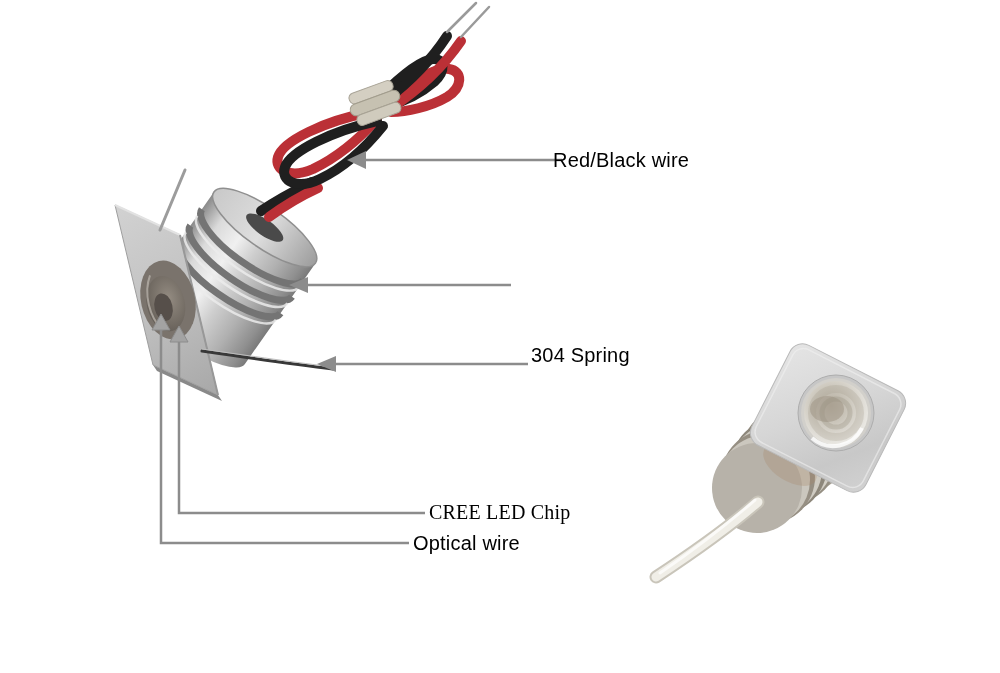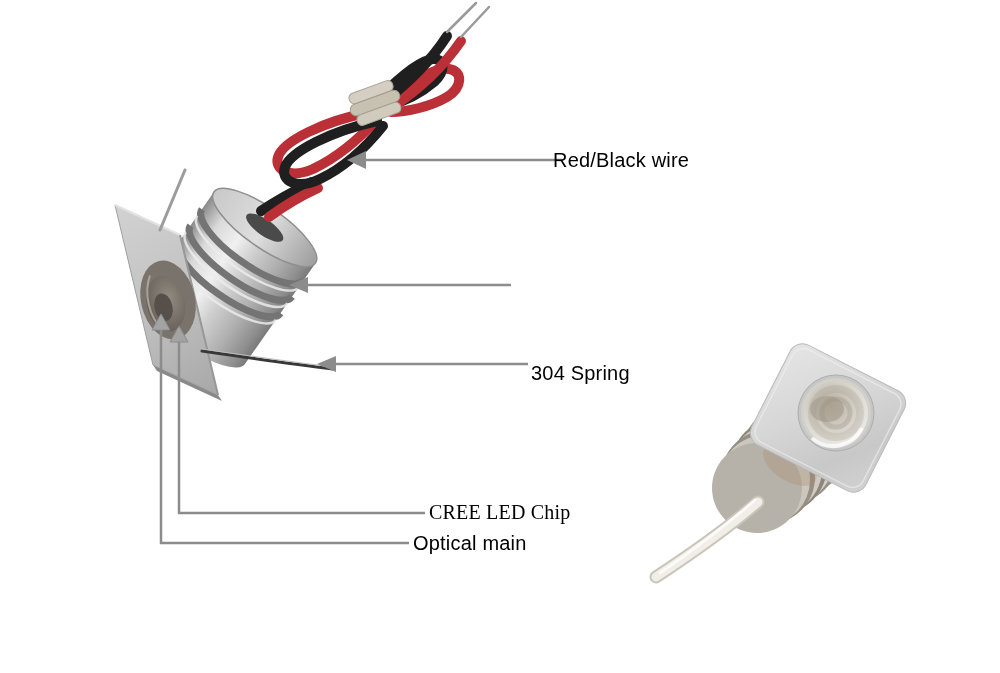--- a/index.html
+++ b/index.html
@@ -11,21 +11,21 @@
     position:relative;width:1000px;height:673px;background:#ffffff;
     font-family:"Liberation Sans",sans-serif;overflow:hidden;
   }
   #art{position:absolute;left:0;top:0;width:1000px;height:673px;}
   .lbl{
     position:absolute;font-size:20px;line-height:24px;color:var(--label-color);
     white-space:nowrap;letter-spacing:0.2px;
   }
   #lbl-redblack{left:537px;top:148px;margin-left:16px;}
   #lbl-aluminum{left:514px;top:274px;}
-  #lbl-spring{left:531px;top:361px;}
+  #lbl-spring{left:531px;top:343px;}
   #lbl-cree{left:429px;top:500px;font-family:Liberation Serif, serif;}
   #lbl-optical{left:413px;top:531px;}
   .leader{stroke:var(--leader-color);stroke-width:2.5;fill:none;}
   .arrowhead{fill:var(--leader-color);}
   .arrowhead-up{fill:#a3a3a3;stroke:var(--leader-color);stroke-width:1;}
 </style>
 </head>
 <body>
 
 <div id="stage">
@@ -179,14 +179,14 @@
       <polygon class="arrowhead-up" points="179,326 170,342 188,342"></polygon>
 
       <path class="leader" d="M 161,329 V 543 H 409"></path>
       <polygon class="arrowhead-up" points="161,314 152,330 170,330"></polygon>
     </g>
   </svg>
 
   <div class="lbl" id="lbl-redblack">Red/Black wire</div>
   <div class="lbl" id="lbl-spring">304 Spring</div>
   <div class="lbl" id="lbl-cree">CREE LED Chip</div>
-  <div class="lbl" id="lbl-optical">Optical main</div>
+  <div class="lbl" id="lbl-optical">Optical wire</div>
 </div>
 
 </body></html>

